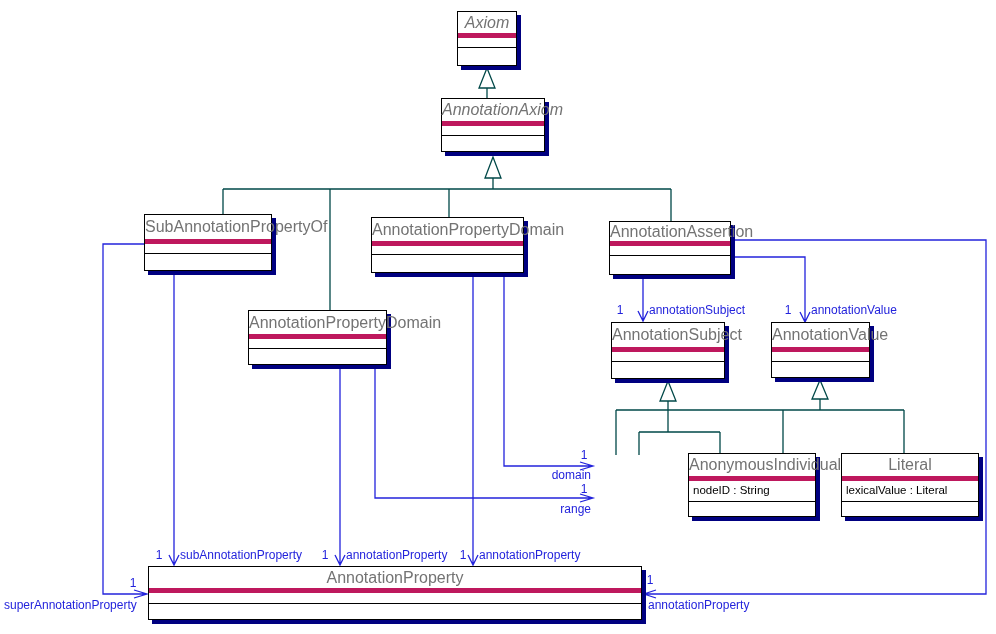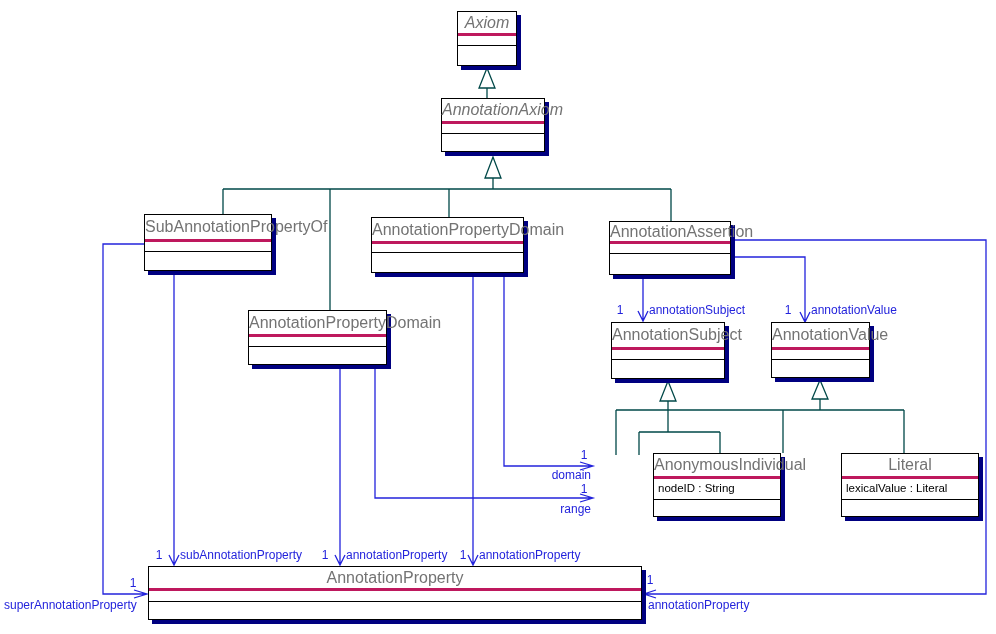--- a/index.html
+++ b/index.html
@@ -4,21 +4,21 @@
 <style>
   html,body{margin:0;padding:0;background:#ffffff;}
   #canvas{position:relative;width:996px;height:634px;background:#ffffff;overflow:hidden;
           font-family:"Liberation Sans", sans-serif;}
   #wires{position:absolute;left:0;top:0;width:996px;height:634px;}
   .uml-class{position:absolute;box-sizing:border-box;background:#ffffff;border:1px solid #000000;
              box-shadow:4px 4px 0 0 #000080;display:flex;flex-direction:column;}
   .c-title{flex:none;font-weight:normal;font-size:16px;color:#737373;text-align:center;
            white-space:nowrap;overflow:visible;}
   .c-title.abstract{font-style:italic;}
-  .c-attrs{flex:none;border-top:3px solid #be185d;border-bottom:1px solid #000000;
+  .c-attrs{flex:none;border-top:5px solid #be185d;border-bottom:1px solid #000000;
            font-size:11.5px;color:#000000;white-space:nowrap;padding-left:4px;}
   .c-ops{flex:1;}
   .lbl{position:absolute;font-size:12px;color:#2323DC;white-space:nowrap;line-height:14px;}
   .lbl.mult{width:10px;text-align:center;}
   .lbl.right{text-align:right;}
 </style>
 </head>
 <body>
 
 <div id="canvas">
@@ -91,21 +91,21 @@
     <div class="c-ops"></div>
   </div>
 
   <div class="uml-class" style="left:771px;top:322px;width:99px;height:56px">
     <div class="c-title" style="height:24px;line-height:24px">AnnotationValue</div>
     <div class="c-attrs" style="height:9px"></div>
     <div class="c-ops"></div>
   </div>
 
 
-  <div class="uml-class" style="left:653px;top:453px;width:128px;height:64px">
+  <div class="uml-class" style="left:688px;top:453px;width:128px;height:64px">
     <div class="c-title" style="height:22px;line-height:22px">AnonymousIndividual</div>
     <div class="c-attrs" style="height:20px;line-height:19px">nodeID : String</div>
     <div class="c-ops"></div>
   </div>
 
   <div class="uml-class" style="left:841px;top:453px;width:138px;height:64px">
     <div class="c-title" style="height:22px;line-height:22px">Literal</div>
     <div class="c-attrs" style="height:20px;line-height:19px">lexicalValue : Literal</div>
     <div class="c-ops"></div>
   </div>

